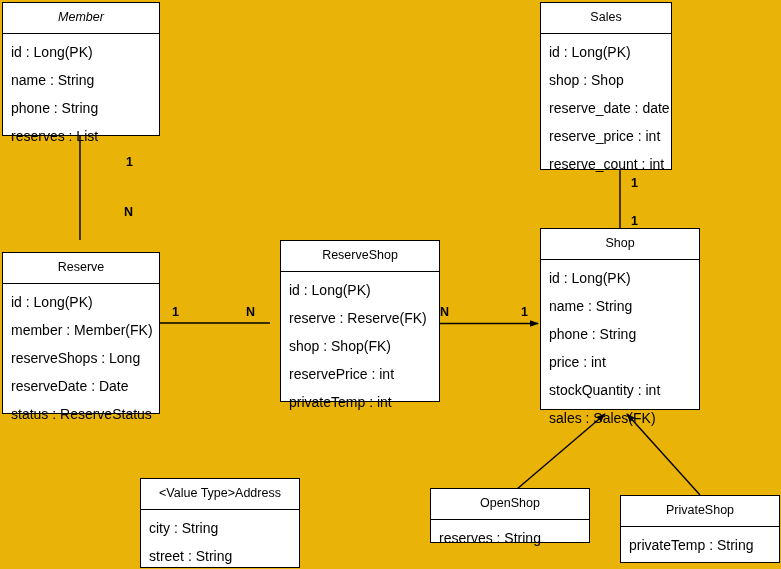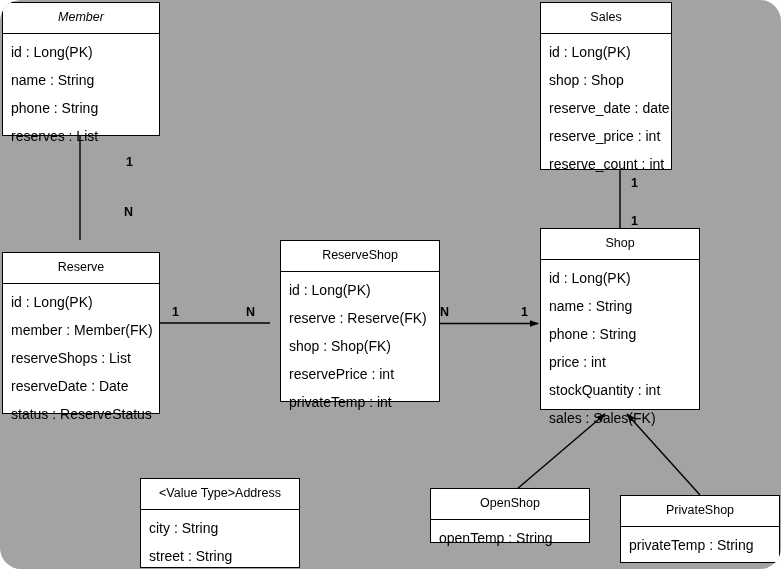--- a/index.html
+++ b/index.html
@@ -4,24 +4,23 @@
 <style>
   html, body {
     margin: 0;
     padding: 0;
     background: #ffffff;
   }
   #canvas {
     position: relative;
     width: 781px;
     height: 569px;
-    background: #a3a3a3;
+    background: #eab308;
     font-family: "Liberation Sans", sans-serif;
     overflow: hidden;
-    border-radius: 21px;
   }
   .uml-class {
     position: absolute;
     box-sizing: border-box;
     background: #ffffff;
     border: 1.4px solid #000000;
     z-index: 5;
   }
   .uml-title {
     box-sizing: border-box;
@@ -113,21 +112,21 @@
           <div class="uml-attr">reserve_date : date</div>
           <div class="uml-attr">reserve_price : int</div>
           <div class="uml-attr">reserve_count : int</div>
         </div>
       </div>
       <div class="uml-class" style="left: 2px; top: 252px; width: 158px; height: 162px;">
         <div class="uml-title">Reserve</div>
         <div class="uml-attrs">
           <div class="uml-attr">id : Long(PK)</div>
           <div class="uml-attr">member : Member(FK)</div>
-          <div class="uml-attr">reserveShops : List</div>
+          <div class="uml-attr">reserveShops : Long</div>
           <div class="uml-attr">reserveDate : Date</div>
           <div class="uml-attr">status : ReserveStatus</div>
         </div>
       </div>
       <div class="uml-class" style="left: 270px; top: 240px; width: 160px; height: 162px; margin-left: 10px;">
         <div class="uml-title">ReserveShop</div>
         <div class="uml-attrs">
           <div class="uml-attr">id : Long(PK)</div>
           <div class="uml-attr">reserve : Reserve(FK)</div>
           <div class="uml-attr">shop : Shop(FK)</div>
@@ -149,21 +148,21 @@
       <div class="uml-class" style="left: 140px; top: 478px; width: 160px; height: 90px;">
         <div class="uml-title">&lt;Value Type&gt;Address</div>
         <div class="uml-attrs">
           <div class="uml-attr">city : String</div>
           <div class="uml-attr">street : String</div>
         </div>
       </div>
       <div class="uml-class" style="left: 430px; top: 488px; width: 160px; height: 55px;">
         <div class="uml-title">OpenShop</div>
         <div class="uml-attrs">
-          <div class="uml-attr">openTemp : String</div>
+          <div class="uml-attr">reserves : String</div>
         </div>
       </div>
       <div class="uml-class" style="left: 620px; top: 495px; width: 160px; height: 68px;">
         <div class="uml-title">PrivateShop</div>
         <div class="uml-attrs">
           <div class="uml-attr">privateTemp : String</div>
         </div>
       </div>
     </div>
   <div id="labels-root">

